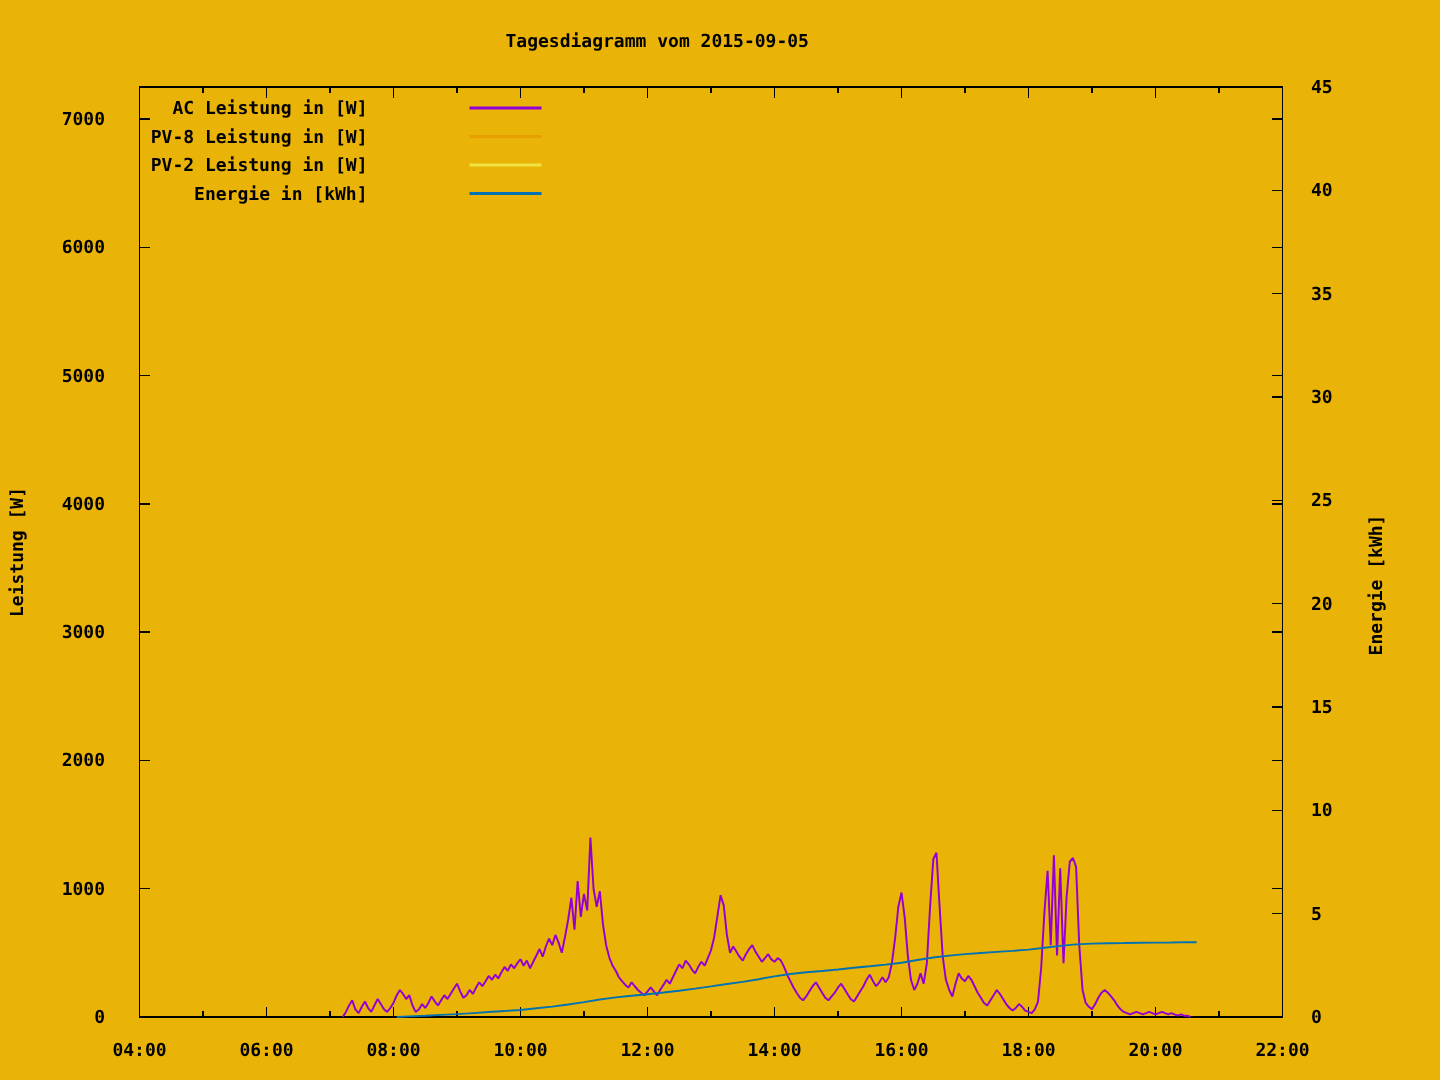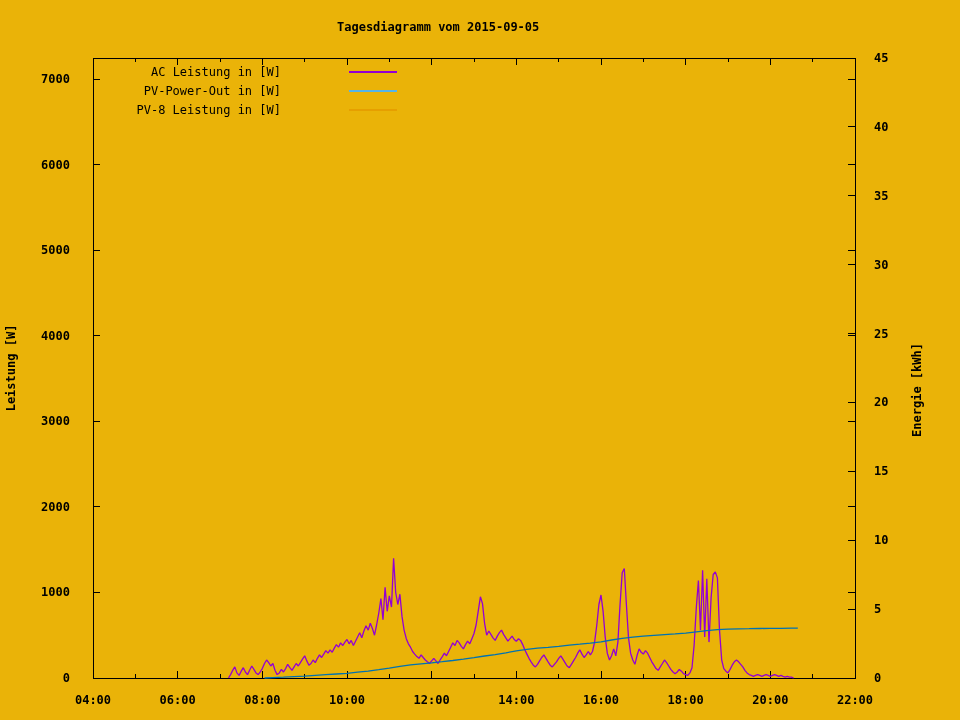--- a/index.html
+++ b/index.html
@@ -2,46 +2,50 @@
 <html><head>
 <meta charset="utf-8">
 <style>
   html,body{margin:0;padding:0;background:#ffffff;}
   .canvas{position:relative;width:960px;height:720px;background:#eab308;overflow:hidden;
           font-family:"DejaVu Sans Mono","Liberation Mono",monospace;}
   .title{position:absolute;left:337px;top:20px;font-size:12px;font-weight:bold;color:#000;
          letter-spacing:0px;white-space:pre;}
   .legend{position:absolute;left:93px;top:62px;}
   .lrow{display:flex;align-items:center;height:19px;}
-  .llabel{display:inline-block;width:152px;text-align:right;font-size:12px;font-weight:normal;
-          color:#000;white-space:pre;margin-left:36px;}
+  .llabel{display:inline-block;width:152px;text-align:right;font-size:12px;font-weight:bold;
+          color:#000;white-space:pre;}
   .lline{display:inline-block;width:48px;height:2px;margin-left:68px;}
   svg{position:absolute;left:0;top:0;}
   svg text{font-family:"DejaVu Sans Mono","Liberation Mono",monospace;font-weight:bold;
            font-size:12px;fill:#000;}
 </style>
 </head>
 <body>
 
 <div class="canvas">
 
   <div class="title">Tagesdiagramm vom 2015-09-05</div>
 
   <div class="legend">
     <div class="lrow">
       <span class="llabel">AC Leistung in [W]</span>
       <span class="lline" style="background: rgb(148, 0, 211);"></span>
     </div>
     <div class="lrow">
-      <span class="llabel">PV-Power-Out in [W]</span>
-      <span class="lline" style="background: rgb(86, 180, 233);"></span>
+      <span class="llabel">PV-8 Leistung in [W]</span>
+      <span class="lline" style="background: rgb(230, 159, 0);"></span>
     </div>
     <div class="lrow">
-      <span class="llabel">PV-8 Leistung in [W]</span>
-      <span class="lline" style="background: rgb(230, 159, 0);"></span>
+      <span class="llabel">PV-2 Leistung in [W]</span>
+      <span class="lline" style="background: rgb(240, 228, 66);"></span>
+    </div>
+    <div class="lrow">
+      <span class="llabel">Energie in [kWh]</span>
+      <span class="lline" style="background: rgb(0, 114, 178);"></span>
     </div>
   </div>
 
   <svg id="plot" width="960" height="720" viewBox="0 0 960 720">
       <rect x="93" y="58" width="762" height="620" fill="none" stroke="#000000" stroke-width="1" shape-rendering="crispEdges"></rect>
       <line x1="93" y1="678" x2="93" y2="671" stroke="#000000" stroke-width="1" shape-rendering="crispEdges"></line>
       <line x1="93" y1="58" x2="93" y2="65" stroke="#000000" stroke-width="1" shape-rendering="crispEdges"></line>
       <text x="93" y="704" text-anchor="middle">04:00</text>
       <line x1="177.66666666666669" y1="678" x2="177.66666666666669" y2="671" stroke="#000000" stroke-width="1" shape-rendering="crispEdges"></line>
       <line x1="177.66666666666669" y1="58" x2="177.66666666666669" y2="65" stroke="#000000" stroke-width="1" shape-rendering="crispEdges"></line>

